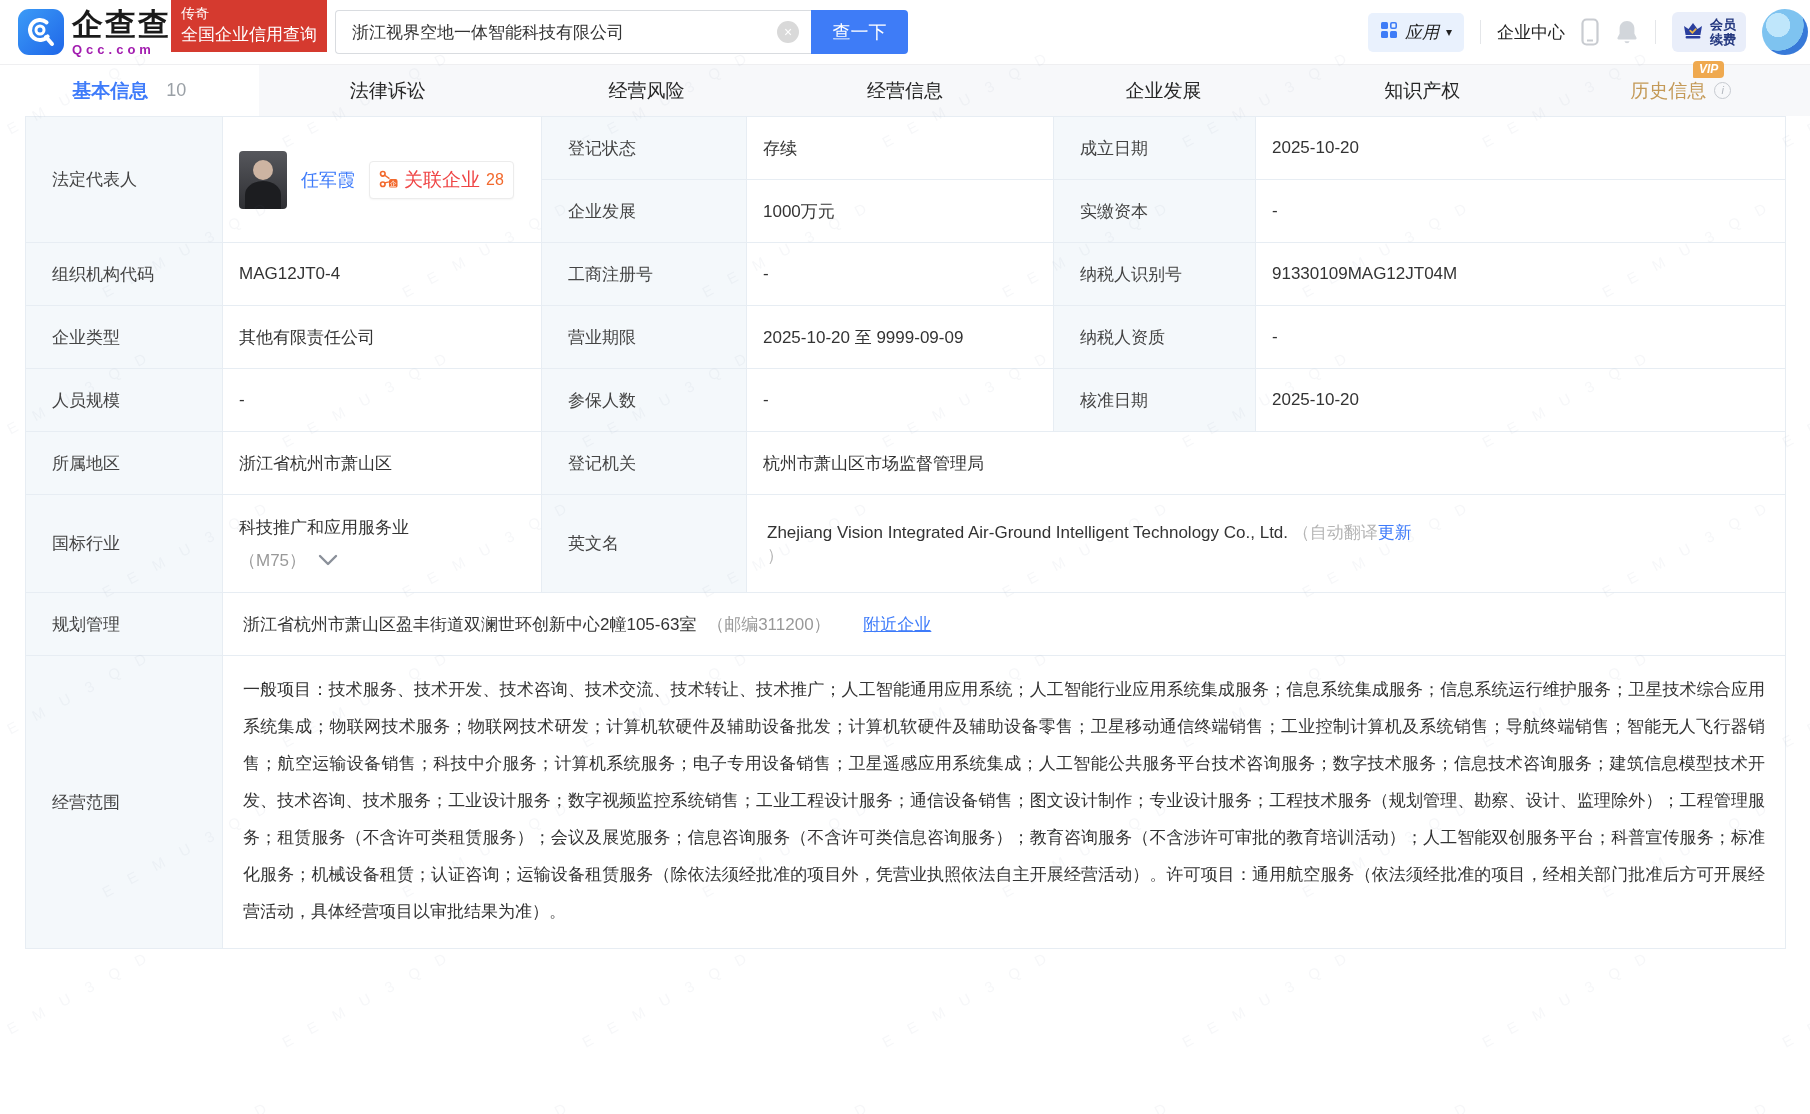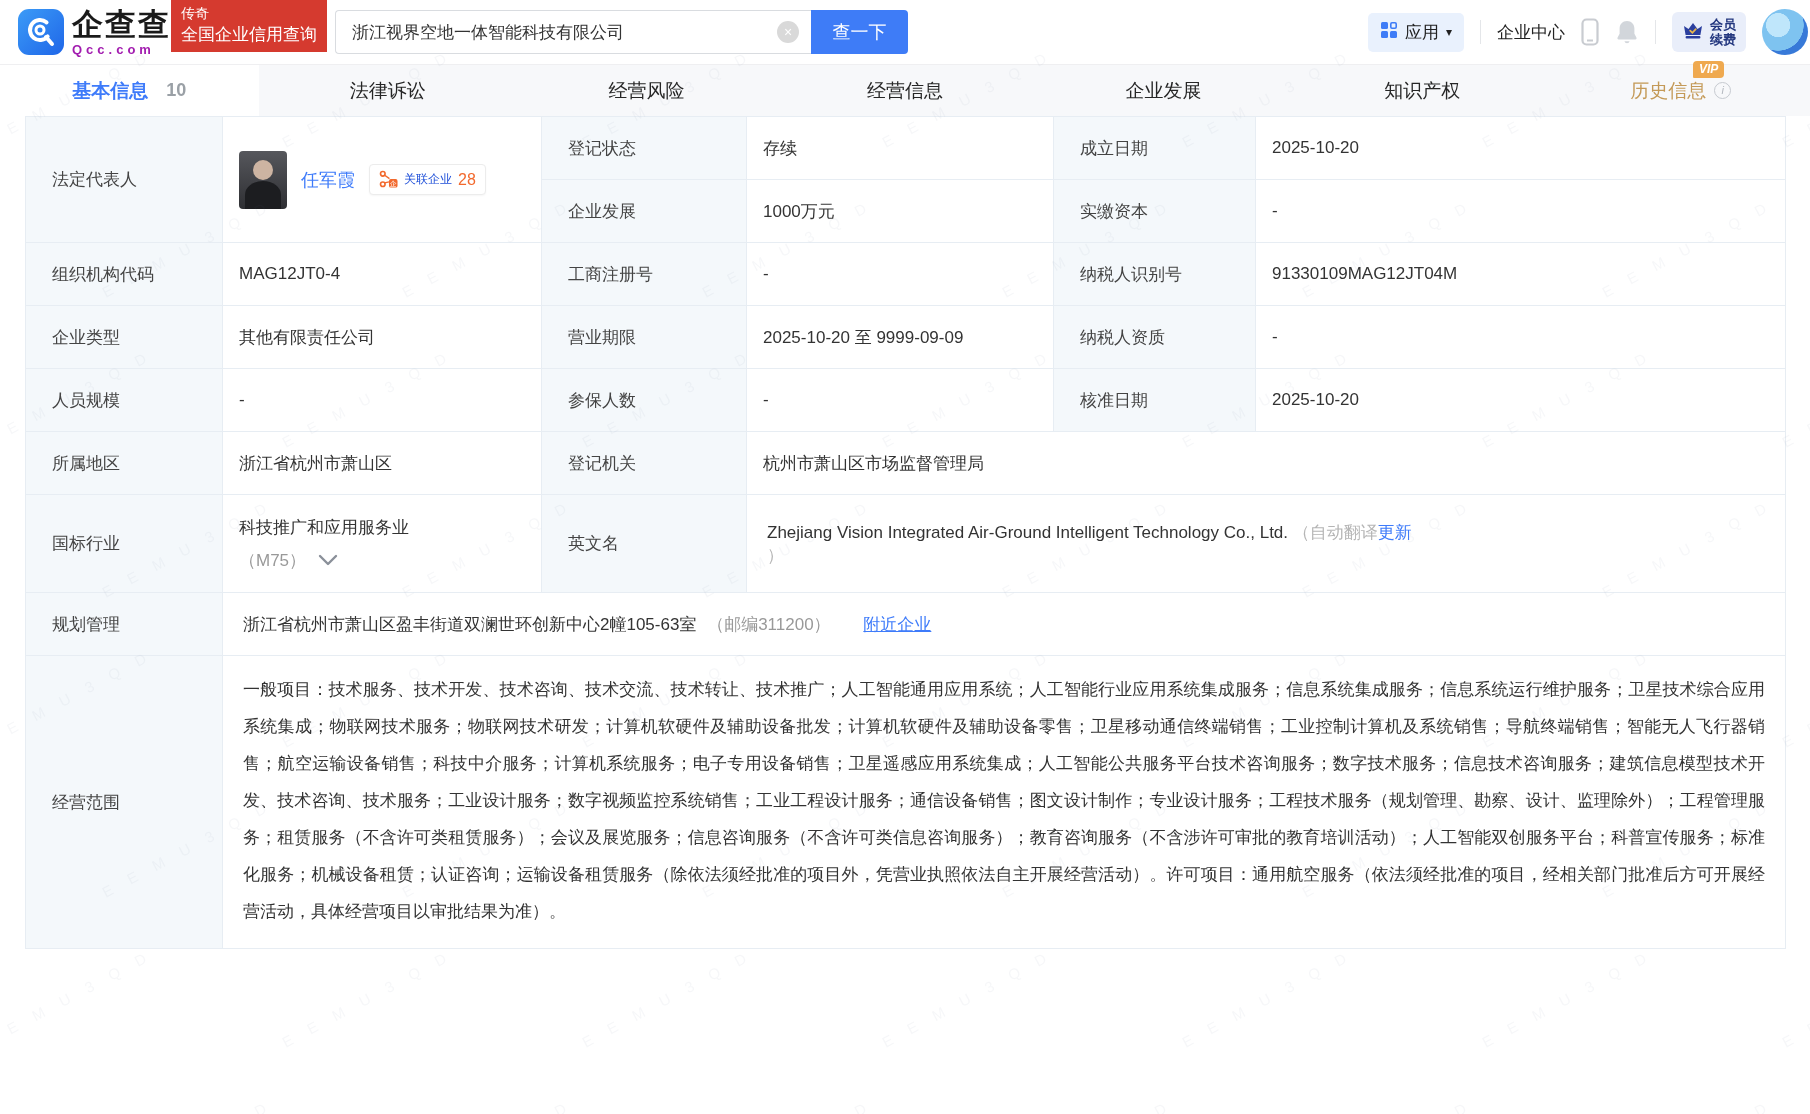--- a/index.html
+++ b/index.html
@@ -16,53 +16,53 @@
   .brand .en { font-size:13px; font-weight:bold; color:#a21caf; letter-spacing:4px; margin-top:3px; }
   .promo { align-self:flex-start; background:#d53a2f; color:#fff; padding:3px 10px 6px 10px; height:52px; }
   .promo .l1 { font-size:14px; line-height:20px; }
   .promo .l2 { font-size:17px; line-height:24px; }
   .searchbar { display:flex; margin-left:8px; }
   .search-box { position:relative; }
   .search-input { width:476px; height:44px; border:1px solid #d9dce0; border-right:none; border-radius:4px 0 0 4px; padding:0 44px 0 16px; font-size:17px; color:#333; outline:none; font-family:inherit; }
   .clear-btn { position:absolute; right:12px; top:11px; width:22px; height:22px; border-radius:50%; background:#d9d9d9; color:#fff; font-size:14px; line-height:22px; text-align:center; cursor:pointer; border:none; }
   .search-btn { width:97px; height:44px; background:#3e7cf7; color:#fff; font-size:18px; border:none; border-radius:0 4px 4px 0; cursor:pointer; font-family:inherit; }
   .header-right { margin-left:auto; display:flex; align-items:center; gap:16px; }
-  .apps-pill { display:flex; align-items:center; gap:7px; background:#e9f1fd; border-radius:5px; padding:8px 12px; cursor:pointer; }
+  .apps-pill { display:flex; align-items:center; gap:7px; background:#e9f1fd; border-radius:5px; padding:8px 12px; cursor:pointer;font-style:italic; }
   .apps-pill .lbl { font-size:17px; color:#222; }
   .caret { font-size:12px; color:#222; }
   .vdiv { width:1px; height:24px; background:#e4e6e9; }
   .nav-text { font-size:17px; color:#222; cursor:pointer; }
   .icon-btn { cursor:pointer; display:flex; align-items:center; }
   .vip-pill { display:flex; align-items:center; gap:6px; background:#e9eefa; border-radius:6px; padding:5px 10px; cursor:pointer; }
   .vip-pill .txt { font-size:13px; font-weight:bold; color:#22367e; line-height:15px; }
   .avatar { width:46px; height:46px; border-radius:50%; background:radial-gradient(circle at 35% 35%,#bfe6fb 0 28%,#7ec3f0 29% 60%,#3779d8 61%); margin-right:-14px; cursor:pointer; flex:0 0 auto; }
 
   
   .tabbar { height:52px; background:#f7f8fa; border-top:1px solid #efeff1; display:flex; }
   .tab { flex:1; display:flex; align-items:center; justify-content:center; font-size:19px; color:#262626; cursor:pointer; position:relative; }
   .tab.active { background:#fff; color:#3e7bfa; font-weight:bold; }
-  .tab .count { color:#9aa0a6; font-weight:bold; margin-left:18px; font-size:18px; }
+  .tab .count { color:#9aa0a6; font-weight:normal; margin-left:18px; font-size:18px; }
   .tab.history { color:#c49a58; }
   .tab .label-wrap { position:relative; display:inline-block; }
   .vip-badge { position:absolute; top:-17px; right:-18px; background:#efa94f; color:#fff; font-size:12px; font-weight:bold; font-style:italic; padding:1px 6px 2px 6px; border-radius:4px 4px 4px 1px; }
   .info-circle { display:inline-block; width:17px; height:17px; border:1px solid #c6cad0; border-radius:50%; color:#b2b7be; font-size:11px; line-height:15px; text-align:center; margin-left:8px; font-style:italic; cursor:pointer; }
 
   
   .info-table { border-collapse:collapse; margin:0 25px; width:1760px; table-layout:fixed; font-size:17px; }
   .info-table td { border:1px solid #e7edf3; vertical-align:middle; padding:10px 16px; color:#333; }
   .info-table td.lbl { background:#f4f8fb; color:#444; padding-left:26px; }
   .row-h { height:63px; }
   .legal-cell { display:flex; align-items:center; gap:14px; }
   .photo { width:48px; height:58px; border-radius:4px; background:linear-gradient(180deg,#56575c,#2e2f33); position:relative; overflow:hidden; cursor:pointer; flex:0 0 auto; }
   .photo::before { content:""; position:absolute; left:14px; top:9px; width:20px; height:20px; border-radius:50%; background:#cdb4a2; }
   .photo::after { content:""; position:absolute; left:6px; top:30px; width:36px; height:28px; border-radius:50% 50% 0 0; background:#1c1d20; }
   .link { color:#3e7bfa; cursor:pointer; text-decoration:none; }
   .rep-name { font-size:18px; }
   .related-badge { display:inline-flex; align-items:center; gap:6px; background:#fff; border:1px solid #ececec; border-radius:4px; padding:5px 9px; cursor:pointer; box-shadow:0 1px 2px rgba(0,0,0,.04); }
-  .related-badge .t { color:#1d4ed8; font-size:12px; }
+  .related-badge .t { color:#ef4444; font-size:19px; }
   .related-badge .n { color:#f2692d; font-size:16px; }
   .industry-line2 { margin-top:10px; color:#999; display:flex; align-items:center; gap:12px; }
   .chev { cursor:pointer; display:inline-flex; }
   .en-note { color:#b5b5b5; }
   .addr-post { color:#999; margin-left:6px; }
   .nearby { margin-left:28px; text-decoration:underline; }
   .scope-text { line-height:37px; text-align:justify; }
   td.scope-cell { padding:15px 20px 18px 20px; }
   td.addr-cell, td.en-cell { padding-left:20px; }
 

